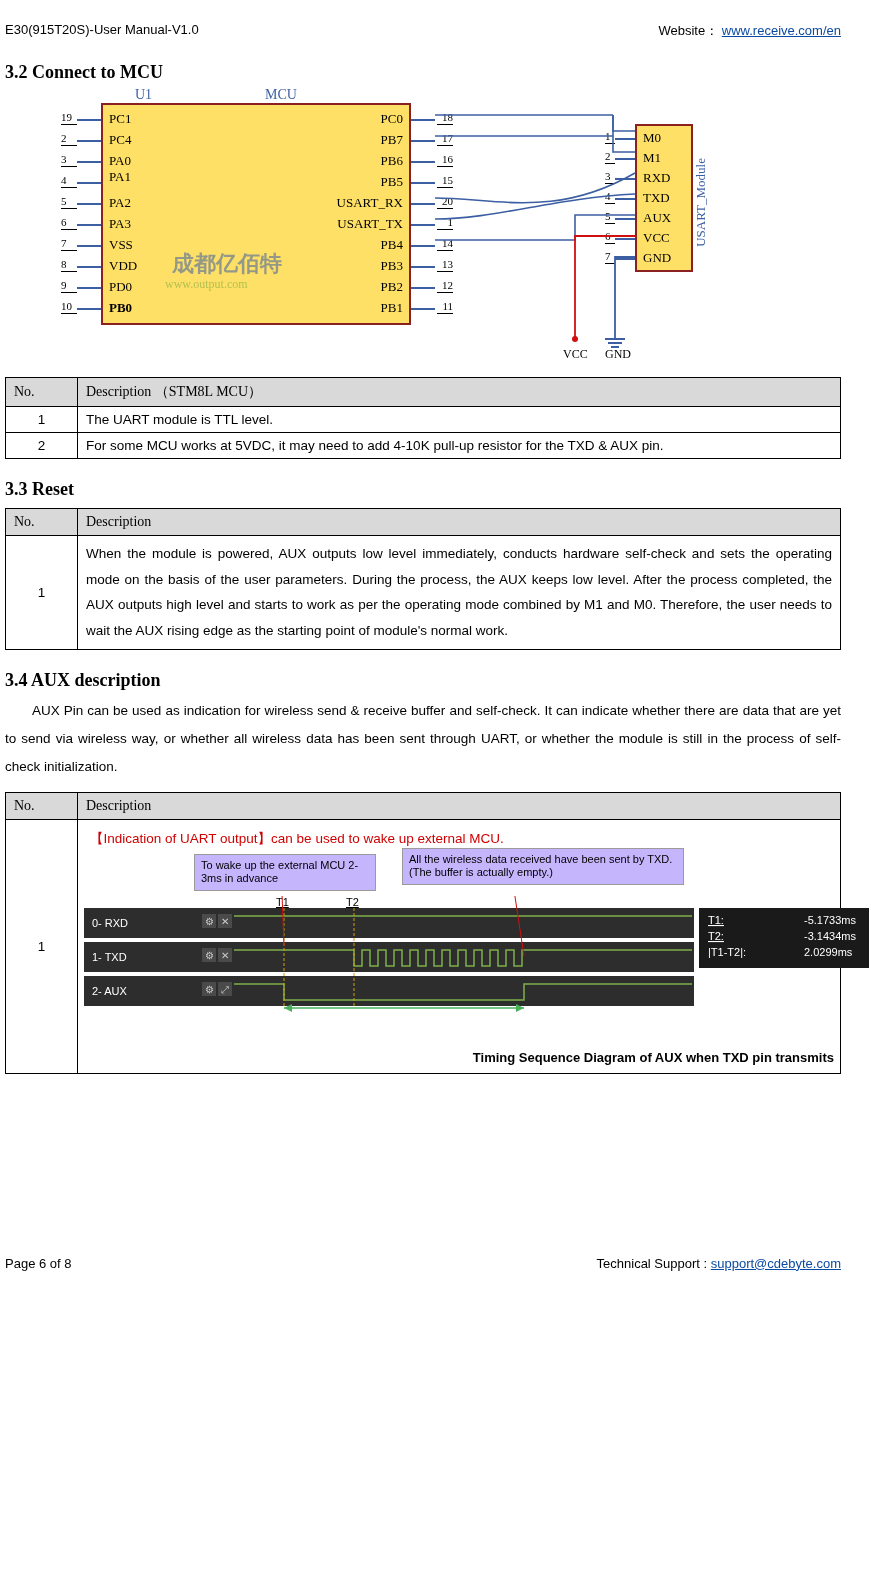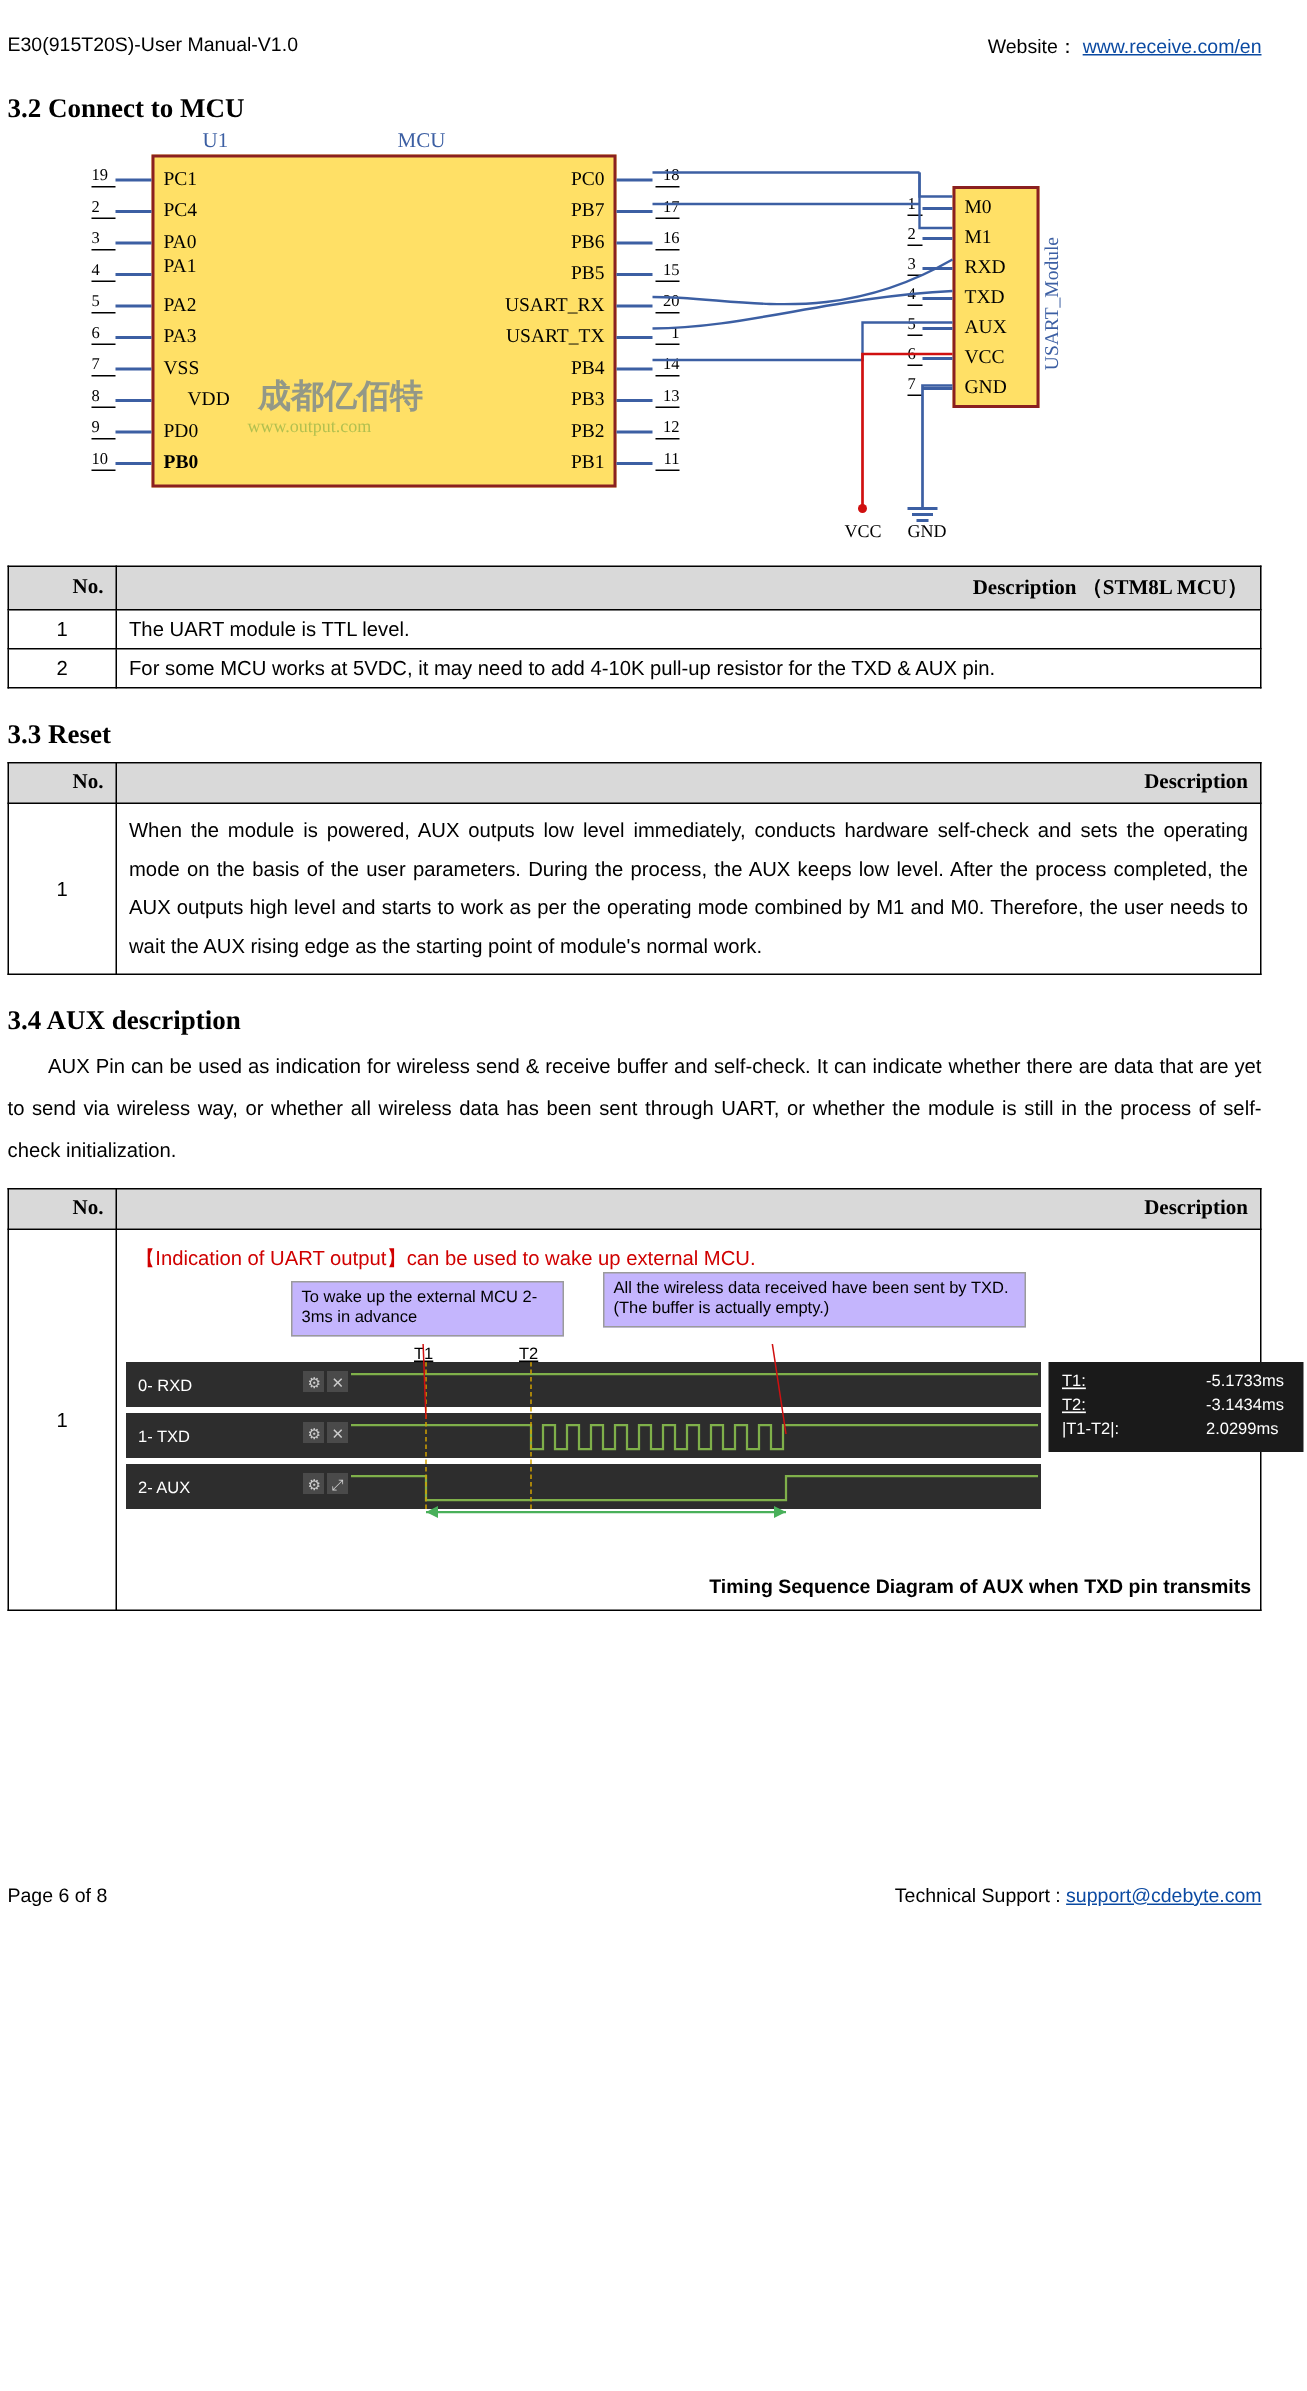--- a/index.html
+++ b/index.html
@@ -61,22 +61,22 @@
     font-size: 13.5px;
   }
   table.data th, table.data td {
     border: 1px solid #000;
     padding: 5px 8px;
     vertical-align: middle;
   }
   table.data th {
     background: #d9d9d9;
     font-family: "Times New Roman", serif;
-    font-weight: bold;
-    text-align: right;
+    font-weight: normal;
+    text-align: left;
     font-size: 14px;
   }
   table.data td.no { text-align: center; width: 55px; }
   table.data td.desc { text-align: justify; line-height: 1.9; }
 
   p.body {
     font-family: "Segoe UI", Arial, sans-serif;
     font-size: 13.5px;
     line-height: 2.1;
     text-align: justify;
@@ -139,21 +139,21 @@
         <span class="pin-num" style="left: -42px; top: 90px;">5</span>
         <div style="position: absolute; border-top: 1px solid rgb(0, 0, 0); left: -42px; top: 103px; width: 16px;"></div>
         <span class="pin-label" style="left: 6px; top: 111px;">PA3</span>
         <div class="pin-stub pin-stub-left" style="left: -26px; top: 119px;"></div>
         <span class="pin-num" style="left: -42px; top: 111px;">6</span>
         <div style="position: absolute; border-top: 1px solid rgb(0, 0, 0); left: -42px; top: 124px; width: 16px;"></div>
         <span class="pin-label" style="left: 6px; top: 132px;">VSS</span>
         <div class="pin-stub pin-stub-left" style="left: -26px; top: 140px;"></div>
         <span class="pin-num" style="left: -42px; top: 132px;">7</span>
         <div style="position: absolute; border-top: 1px solid rgb(0, 0, 0); left: -42px; top: 145px; width: 16px;"></div>
-        <span class="pin-label" style="left: 22px; top: 153px;">VDD</span>
+        <span class="pin-label" style="left: 6px; top: 153px;">VDD</span>
         <div class="pin-stub pin-stub-left" style="left: -26px; top: 161px;"></div>
         <span class="pin-num" style="left: -42px; top: 153px;">8</span>
         <div style="position: absolute; border-top: 1px solid rgb(0, 0, 0); left: -42px; top: 166px; width: 16px;"></div>
         <span class="pin-label" style="left: 6px; top: 174px;">PD0</span>
         <div class="pin-stub pin-stub-left" style="left: -26px; top: 182px;"></div>
         <span class="pin-num" style="left: -42px; top: 174px;">9</span>
         <div style="position: absolute; border-top: 1px solid rgb(0, 0, 0); left: -42px; top: 187px; width: 16px;"></div>
         <span class="pin-label" style="left: 6px; top: 195px; font-weight: bold;">PB0</span>
         <div class="pin-stub pin-stub-left" style="left: -26px; top: 203px;"></div>
         <span class="pin-num" style="left: -42px; top: 195px;">10</span>

